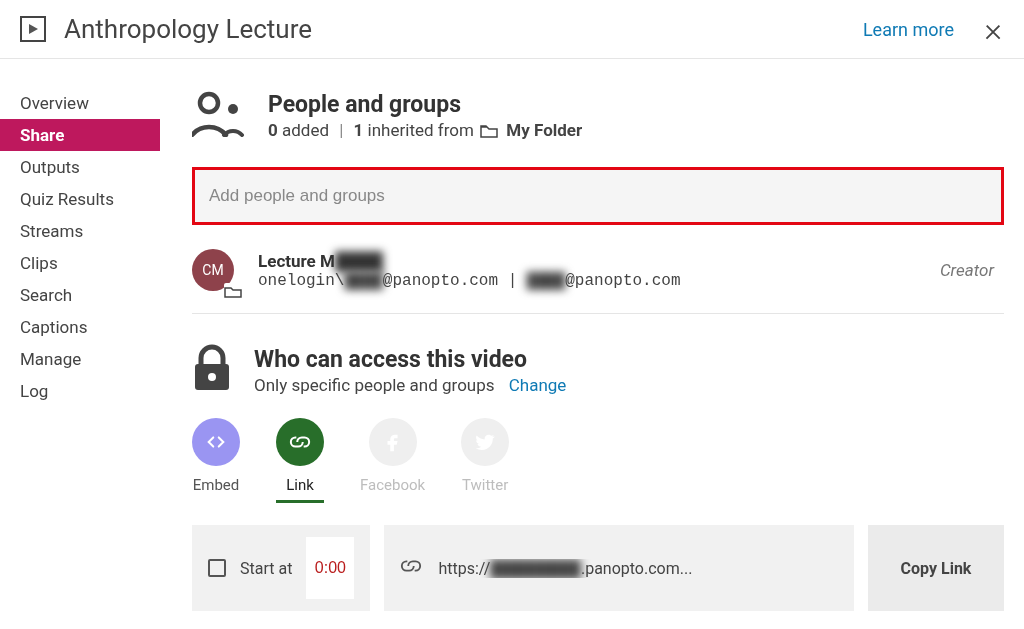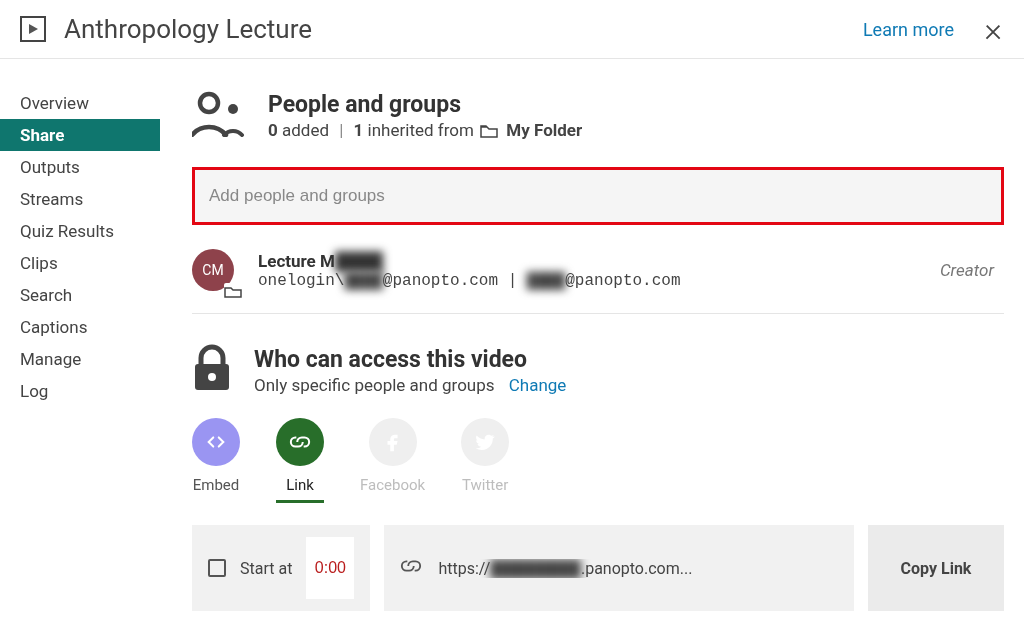--- a/index.html
+++ b/index.html
@@ -57,21 +57,21 @@
     padding-top: 28px;
     padding-left: 0;
   }
   .sidebar-item {
     padding: 6px 0 6px 20px;
     font-size: 17px;
     color: #444;
     cursor: pointer;
   }
   .sidebar-item.active {
-    background: #0f766e;
+    background: #be185d;
     color: #fff;
     font-weight: 700;
     padding-right: 8px;
   }
   .main {
     flex: 1;
     padding: 32px 20px 0 32px;
   }
   .section-head {
     display: flex;
@@ -252,22 +252,22 @@
   <div class="learn-more">Learn more</div>
   <div class="close-btn">×</div>
 </div>
 
 <div class="body">
 
   <div class="sidebar" id="sidebar">
       <div class="sidebar-item">Overview</div>
       <div class="sidebar-item active">Share</div>
       <div class="sidebar-item">Outputs</div>
+      <div class="sidebar-item">Quiz Results</div>
       <div class="sidebar-item">Streams</div>
-      <div class="sidebar-item">Quiz Results</div>
       <div class="sidebar-item">Clips</div>
       <div class="sidebar-item">Search</div>
       <div class="sidebar-item">Captions</div>
       <div class="sidebar-item">Manage</div>
       <div class="sidebar-item">Log</div>
     </div>
 
   <div class="main">
 
     <div class="section-head">

